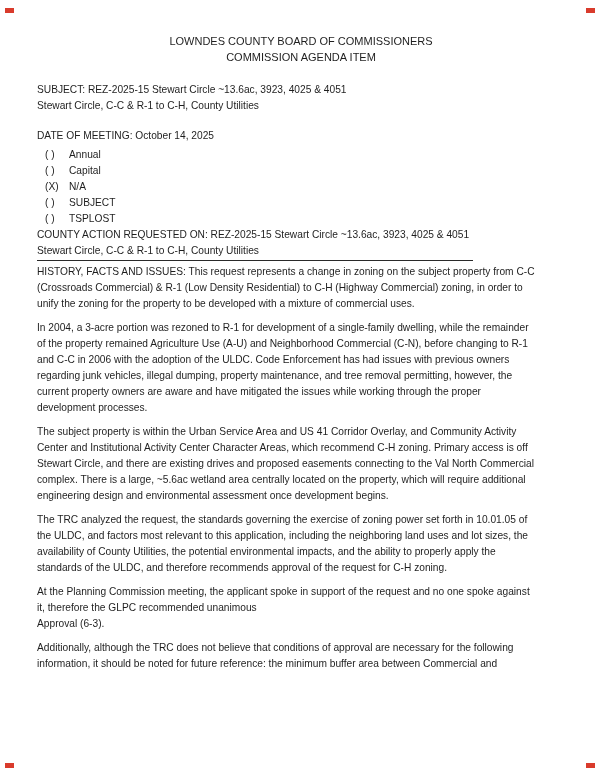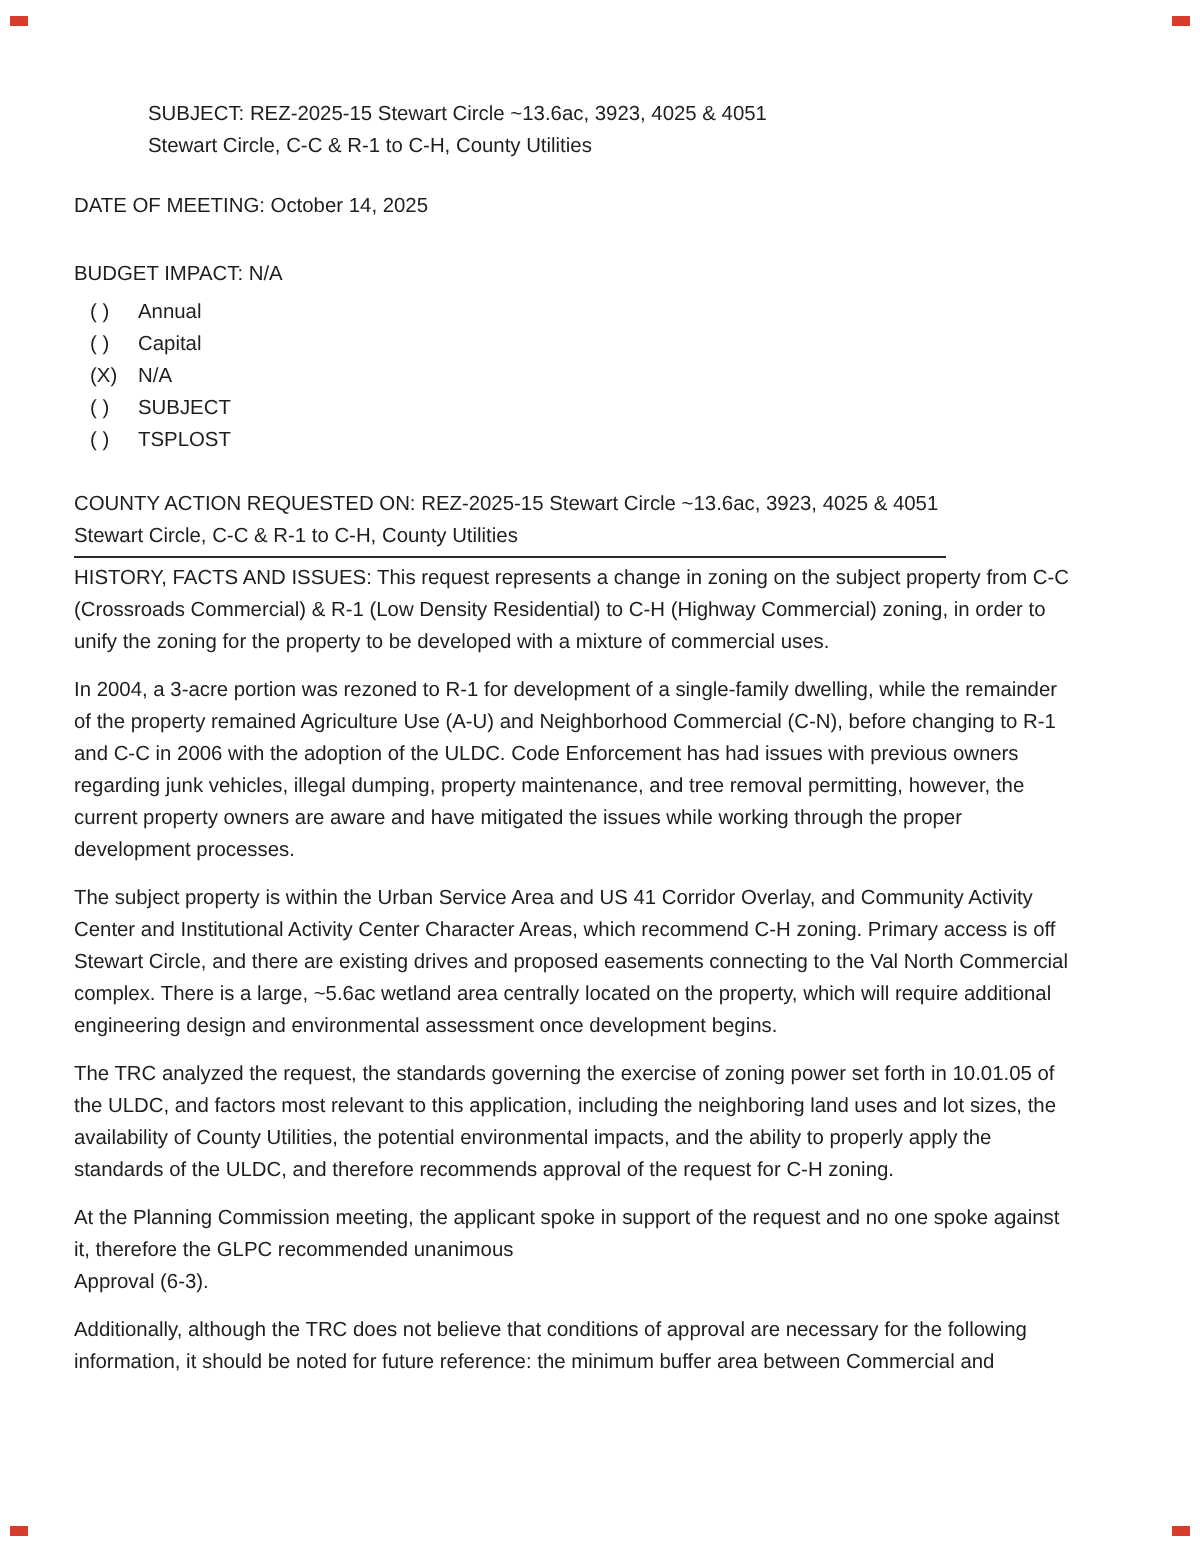--- a/index.html
+++ b/index.html
@@ -12,33 +12,33 @@
   }
   .page {
     position:relative;
     width:600px; height:776px;
     background:#ffffff;
     padding:33px 35px 0 37px;
     font-size:10.2px;
     line-height:16px;
     letter-spacing:0;
   }
-  .lines { white-space:pre;margin-left:37px; }
+  .lines { white-space:pre; }
   .doc-header { text-align:center; font-size:11px; }
   .subject-block { margin-top:17px; }
   .session-block {
     position:absolute; left:373px; top:114px; width:110px;
   }
   .date-line { margin-top:14px; }
   .budget-line { margin-top:18px; }
   .funding-label { padding-left:4px; }
   .funding-list { margin-top:3px; padding-left:8px; }
   .funding-row { display:flex; height:16px; line-height:16px; }
   .funding-row .box { display:inline-block; width:24px; white-space:pre; }
-  .county-action-block { margin-top:16px; }
+  .county-action-block { margin-top:0; }
   .ca-line2 {
     width:436px;
     border-bottom:1.5px solid #2a2a2a;
     padding-bottom:1px;
   }
   .body-text { margin-top:3px; }
   .body-text p.para { margin:0 0 8px 0; white-space:pre; }
   .crop-mark { position:absolute; width:9px; height:5px; }
   .crop-mark.tl { left:5px;   top:8px; }
   .crop-mark.tr { left:586px; top:8px; }
@@ -48,28 +48,31 @@
 </head>
 <body>
 
 <div class="page">
 
   <span class="crop-mark tl" style="background: rgb(217, 59, 44);"></span>
   <span class="crop-mark tr" style="background: rgb(217, 59, 44);"></span>
   <span class="crop-mark bl" style="background: rgb(217, 59, 44);"></span>
   <span class="crop-mark br" style="background: rgb(217, 59, 44);"></span>
 
+  <div class="doc-header">
+    <div>LOWNDES COUNTY BOARD OF COMMISSIONERS</div>
+    <div>COMMISSION AGENDA ITEM</div>
+  </div>
 
   <div class="subject-block lines">SUBJECT: REZ-2025-15 Stewart Circle ~13.6ac, 3923, 4025 &amp; 4051
 Stewart Circle, C-C &amp; R-1 to C-H, County Utilities</div>
 
 
   <div class="date-line">DATE OF MEETING: October 14, 2025</div>
 
-  <div class="budget-line">BUDGET IMPACT: N/A</div>
 
 
   <div class="funding-list">
     <div class="funding-row">
       <span class="box">( )</span>
       <span class="lbl">Annual</span>
     </div>
     <div class="funding-row">
       <span class="box">( )</span>
       <span class="lbl">Capital</span>

